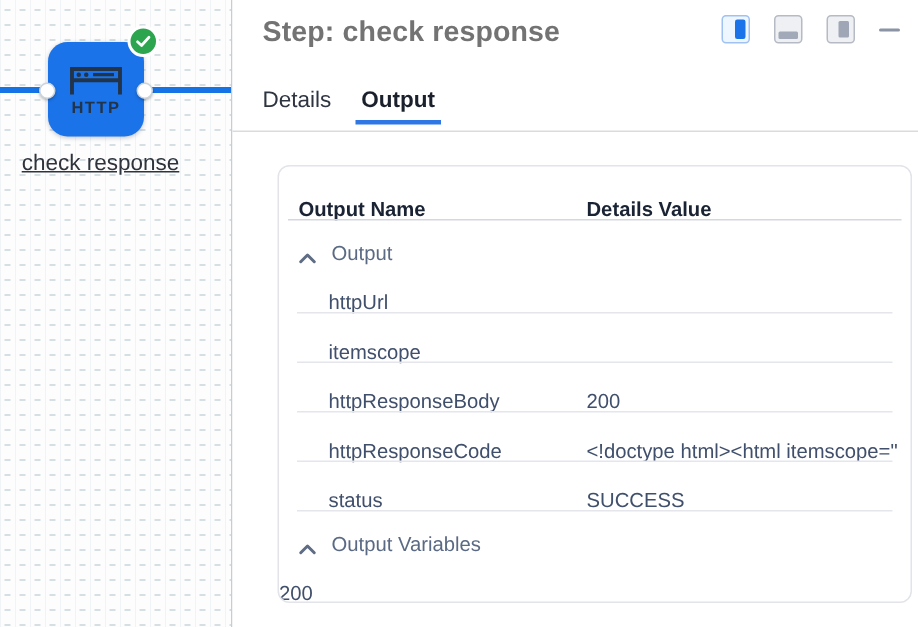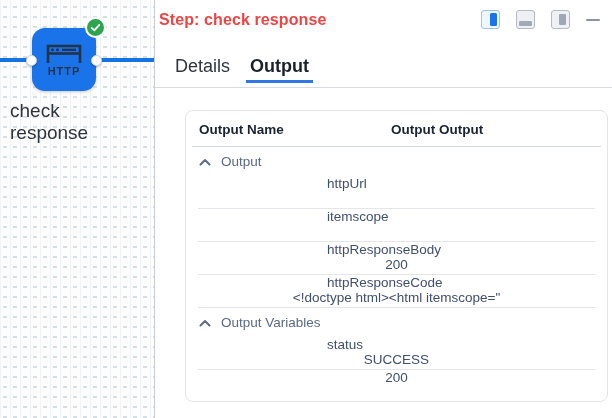--- a/index.html
+++ b/index.html
@@ -18,61 +18,61 @@
   .edge.right { left:96px; width:58px; }
   .node { position:absolute; left:32px; top:28px; width:64px; height:63px;
     background:#1a73e8; border-radius:13px; box-shadow:0 1px 3px rgba(20,40,80,.25);
     display:flex; align-items:center; justify-content:center; cursor:pointer; }
   .port { position:absolute; width:11px; height:11px; border-radius:50%; background:#fff;
     border:1px solid #ccd4dc; box-shadow:0 1px 2px rgba(0,0,0,.25); }
   .port.in  { left:26px; top:55px; }
   .port.out { left:91px; top:55px; }
   .badge { position:absolute; left:85px; top:17px; width:21px; height:21px; border-radius:50%;
     background:#2da44e; border:2px solid #fff; display:flex; align-items:center; justify-content:center; }
-  .node-label { position:absolute; left:10px; top:100px; width:114px; text-align:left;
-    font-size:19px; color:#2f343c; }
+  .node-label { position:absolute; left:10px; top:100px; width:114px; text-align:center;
+    font-size:15px; color:#2f343c;text-decoration:underline; }
 
   .v-divider { position:absolute; left:154px; top:0; width:1px; height:418px; background:#c9cdd3; }
 
   
   .panel { position:absolute; left:155px; top:0; width:457px; height:418px; background:#fff; }
-  .panel-title { position:absolute; left:4px; top:11px; font-size:16px; font-weight:600;
-    color:#ef4444; letter-spacing:.1px; }
+  .panel-title { position:absolute; left:20px; top:11px; font-size:19px; font-weight:600;
+    color:#737373; letter-spacing:.1px; }
   .win-controls { position:absolute; top:10px; right:12px; display:flex; align-items:center; gap:16px; }
   .ctl { width:19px; height:19px; border-radius:3px; position:relative; cursor:pointer; }
   .ctl.split { border:1px solid #9fc2f3; background:#eef6ff; }
   .ctl.split .fill { position:absolute; right:2px; top:2px; bottom:2px; width:7px; background:#1a73e8; border-radius:1.5px; }
   .ctl.gray { border:1px solid #b5bac5; background:#eef0f3; }
   .ctl.bottom .fill { position:absolute; left:2px; right:2px; bottom:2px; height:5px; background:#a2a9b8; border-radius:1px; }
   .ctl.rightp .fill { position:absolute; right:3px; top:3px; bottom:3px; width:7px; background:#9fa6b5; border-radius:1px; }
   .ctl.minim { border:none; background:none; width:14px; height:19px; }
   .ctl.minim .fill { position:absolute; left:0; right:0; top:9px; height:2px; background:#8a94a4; border-radius:1px; }
 
   .tabs { position:absolute; left:16px; top:52px; display:flex; gap:12px; }
-  .tab { height:31px; line-height:29px; padding:0 4px; font-size:18px; color:#2e3440; cursor:pointer; }
+  .tab { height:31px; line-height:29px; padding:0 4px; font-size:15px; color:#2e3440; cursor:pointer; }
   .tab.active { font-weight:700; color:#1b212c; border-bottom:3px solid #2e77e5; }
   .tabs-divider { position:absolute; left:0; right:0; top:87px; height:1px; background:#d8dbe0; }
 
   
   .card { position:absolute; left:30px; top:110px; width:423px; height:292px; background:#fff;
     border:1px solid #e2e4e9; border-radius:8px; overflow:hidden; }
-  .trow { position:relative; display:flex; align-items:center; }
+  .trow { position:relative; display:flex; align-items:flex-end; }
   .trow.bordered::after { content:''; position:absolute; left:12px; right:12px; bottom:0;
     border-bottom:1px solid #e4e6eb; }
   .thead { height:36px; }
   .thead::after { content:''; position:absolute; left:6px; right:6px; bottom:0;
     border-bottom:1px solid #d3d7de; }
   .thead .cell { font-weight:700; color:#1a2334; }
   .cell { font-size:13.5px; color:#404f6b; }
   .cell.name { width:205px; flex:none; padding-left:13px; }
   .cell.value { flex:1; white-space:nowrap; overflow:hidden; }
   .grow { height:29px; cursor:pointer; }
   .grow .glabel { font-size:13.5px; color:#5b6a84; margin-left:10px; }
   .grow .chev { margin-left:13px; display:flex; align-items:center; }
-  .irow { height:33px;flex-direction:column; }
+  .irow { height:33px; }
   .irow .cell.name { padding-left:33px; }
 </style>
 </head>
 <body>
 
 <div class="stage">
 
   <div class="canvas">
     <div class="edge left"></div>
     <div class="edge right"></div>
@@ -123,21 +123,21 @@
     <div class="tabs">
       <div class="tab">Details</div>
       <div class="tab active">Output</div>
     </div>
     <div class="tabs-divider"></div>
 
     <div class="card">
 
       <div class="trow thead">
         <div class="cell name">Output Name</div>
-        <div class="cell value">Output Output</div>
+        <div class="cell value">Details Value</div>
       </div>
 
       <div class="trow grow">
         <span class="chev">
           <svg width="12" height="8" viewBox="0 0 12 8">
               <polyline points="1.5,6.5 6,2 10.5,6.5" fill="none" stroke="#5e6c84" stroke-width="2" stroke-linecap="round" stroke-linejoin="round"></polyline>
             </svg>
         </span>
         <span class="glabel">Output</span>
       </div>
@@ -149,32 +149,32 @@
         <div class="cell name">itemscope</div>
       </div>
       <div class="trow irow bordered">
         <div class="cell name">httpResponseBody</div>
         <div class="cell value">200</div>
       </div>
       <div class="trow irow bordered">
         <div class="cell name">httpResponseCode</div>
         <div class="cell value">&lt;!doctype html&gt;&lt;html itemscope="</div>
       </div>
+      <div class="trow irow bordered">
+        <div class="cell name">status</div>
+        <div class="cell value">SUCCESS</div>
+      </div>
+
       <div class="trow grow">
         <span class="chev">
           <svg width="12" height="8" viewBox="0 0 12 8">
               <polyline points="1.5,6.5 6,2 10.5,6.5" fill="none" stroke="#5e6c84" stroke-width="2" stroke-linecap="round" stroke-linejoin="round"></polyline>
             </svg>
         </span>
         <span class="glabel">Output Variables</span>
-      </div>
-
-      <div class="trow irow bordered">
-        <div class="cell name">status</div>
-        <div class="cell value">SUCCESS</div>
       </div>
 
       <div class="trow irow">
         <div class="cell value">200</div>
       </div>
 
     </div>
   </div>
 </div>
 

